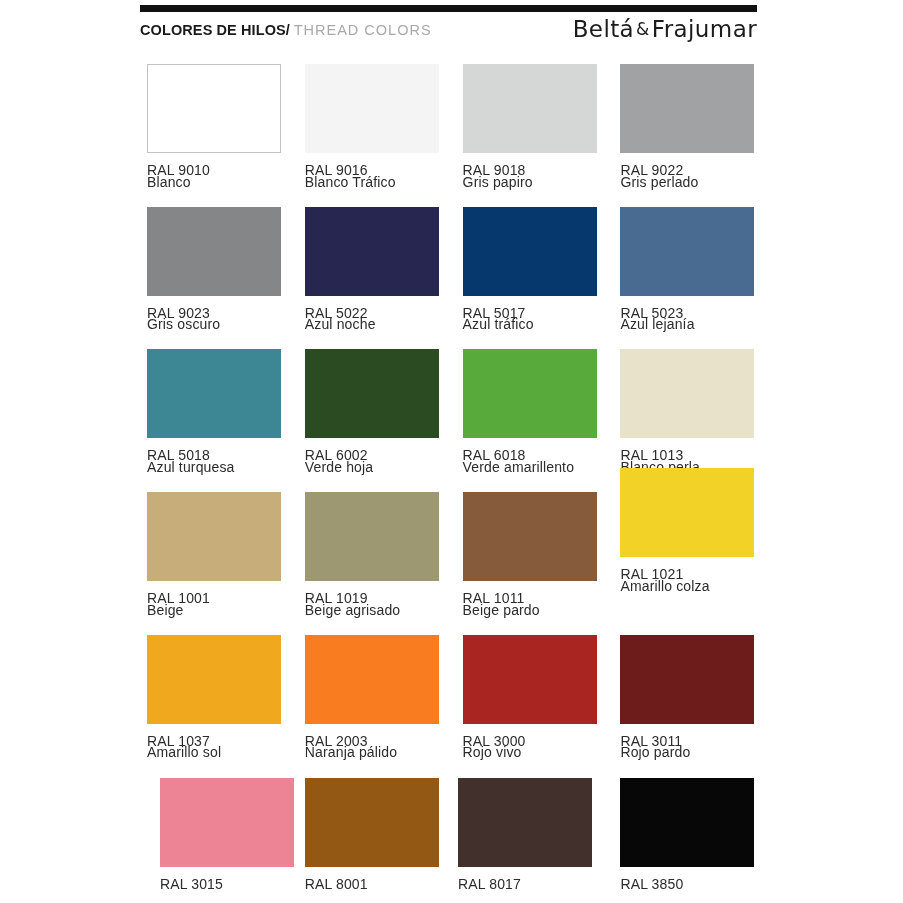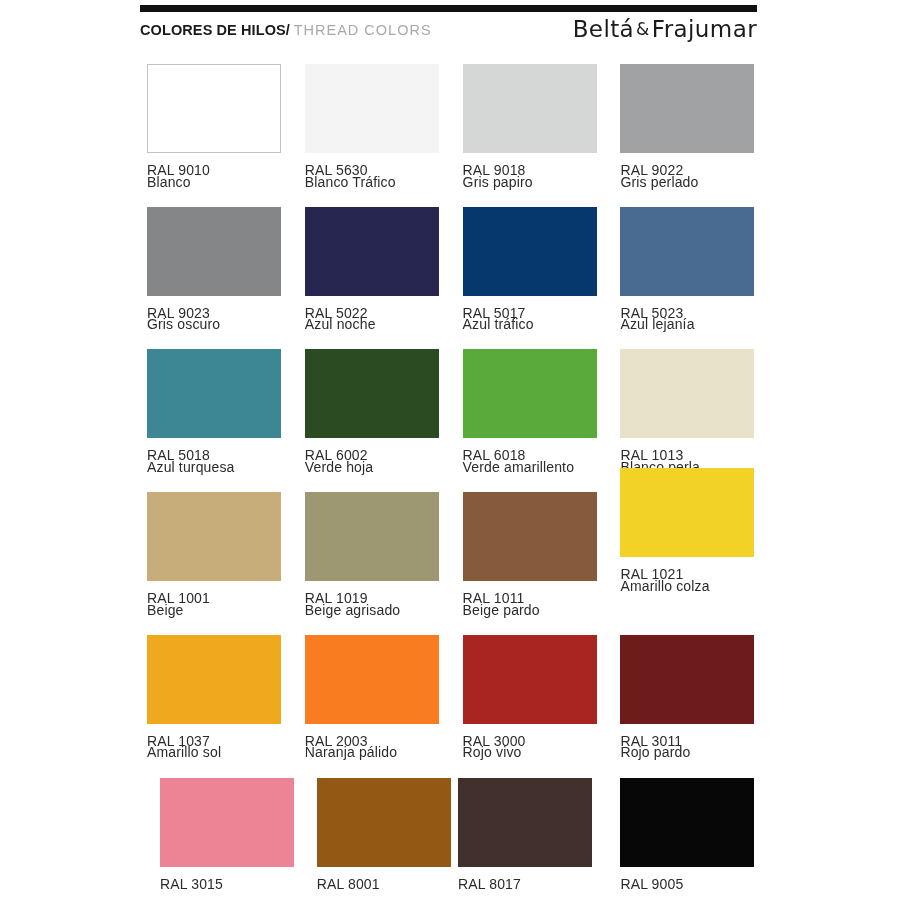--- a/index.html
+++ b/index.html
@@ -143,21 +143,21 @@
       <div class="cell" style="left: 0px; top: 0px;">
         <div class="swatch bordered" style="background: rgb(255, 255, 255);"></div>
         <div class="labels">
           <span class="ral-code">RAL 9010</span>
           <span class="ral-name">Blanco</span>
         </div>
       </div>
       <div class="cell" style="left: 157.8px; top: 0px;">
         <div class="swatch" style="background: rgb(244, 244, 244);"></div>
         <div class="labels">
-          <span class="ral-code">RAL 5630</span>
+          <span class="ral-code">RAL 9016</span>
           <span class="ral-name">Blanco Tráfico</span>
         </div>
       </div>
       <div class="cell" style="left: 315.6px; top: 0px;">
         <div class="swatch" style="background: rgb(213, 214, 214);"></div>
         <div class="labels">
           <span class="ral-code">RAL 9018</span>
           <span class="ral-name">Gris papiro</span>
         </div>
       </div>
@@ -280,36 +280,36 @@
           <span class="ral-name">Rojo pardo</span>
         </div>
       </div>
       <div class="cell" style="left: 0px; top: 713.5px; padding-left: 13px;">
         <div class="swatch" style="background: rgb(237, 132, 150);"></div>
         <div class="labels">
           <span class="ral-code">RAL 3015</span>
           <span class="ral-name"></span>
         </div>
       </div>
-      <div class="cell" style="left: 157.8px; top: 713.5px; margin-left: 12px;">
+      <div class="cell" style="left: 157.8px; top: 713.5px;">
         <div class="swatch" style="background: rgb(147, 88, 19);"></div>
         <div class="labels">
           <span class="ral-code">RAL 8001</span>
           <span class="ral-name"></span>
         </div>
       </div>
       <div class="cell" style="left: 311px; top: 713.5px;">
         <div class="swatch" style="background: rgb(65, 48, 44);"></div>
         <div class="labels">
           <span class="ral-code">RAL 8017</span>
           <span class="ral-name"></span>
         </div>
       </div>
       <div class="cell" style="left: 473.4px; top: 713.5px;">
         <div class="swatch" style="background: rgb(7, 7, 7);"></div>
         <div class="labels">
-          <span class="ral-code">RAL 9005</span>
+          <span class="ral-code">RAL 3850</span>
           <span class="ral-name"></span>
         </div>
       </div>
     </div>
 
 </div>
 
 </body></html>

